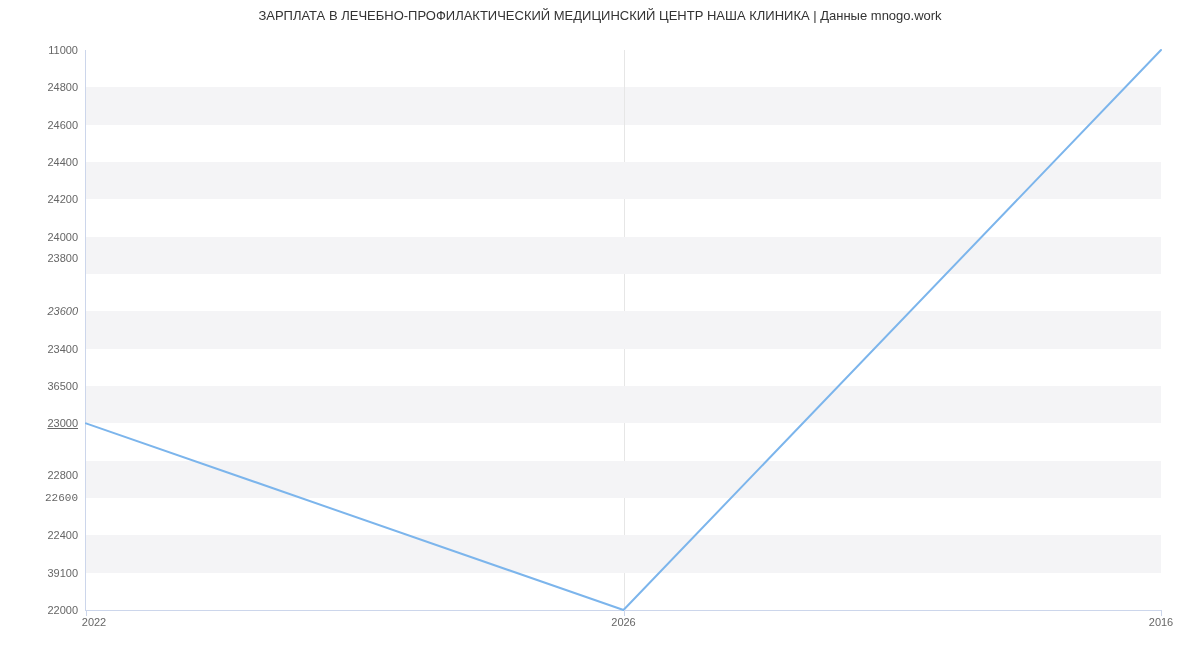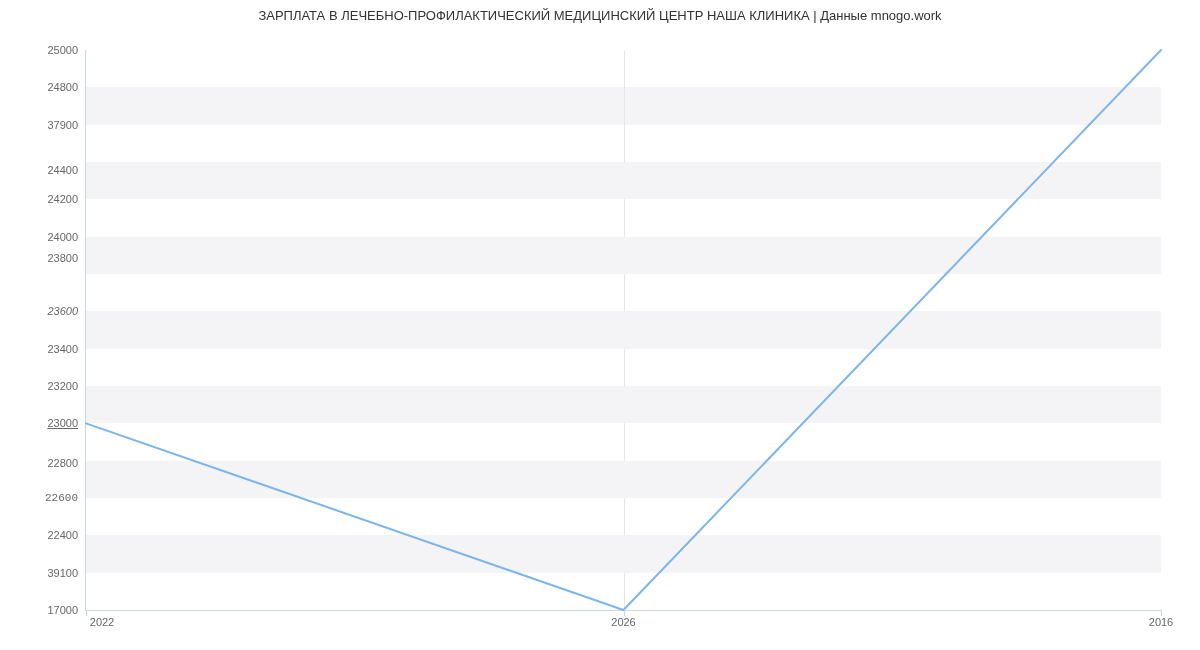--- a/index.html
+++ b/index.html
@@ -108,37 +108,37 @@
         <div class="band" style="top: 112px; height: 37.3333px;"></div>
         <div class="band" style="top: 186.667px; height: 37.3333px;"></div>
         <div class="band" style="top: 261.333px; height: 37.3333px;"></div>
         <div class="band" style="top: 336px; height: 37.3333px;"></div>
         <div class="band" style="top: 410.667px; height: 37.3333px;"></div>
         <div class="band" style="top: 485.333px; height: 37.3333px;"></div>
 
       <svg class="line-layer" id="line-layer" viewBox="0 0 1075 560" preserveAspectRatio="none">
           <path d="M0 373.33333333333337 L537.5 560 L1075 0" class="series-line" style="stroke: rgb(124, 181, 236);"></path>
         </svg>
-    <div class="y-label" style="top: 560px;">17000</div>
+    <div class="y-label" style="top: 560px;">22000</div>
         <div class="y-label" style="top: 522.667px;">39100</div>
         <div class="y-label" style="top: 485.333px;">22400</div>
         <div class="y-label" style="top: 448px; font-family: Liberation Mono, monospace;">22600</div>
-        <div class="y-label" style="top: 413px;">22800</div>
+        <div class="y-label" style="top: 425px;">22800</div>
         <div class="y-label" style="top: 373.333px; text-decoration: underline;">23000</div>
-        <div class="y-label" style="top: 336px;">23200</div>
+        <div class="y-label" style="top: 336px;">36500</div>
         <div class="y-label" style="top: 298.667px;">23400</div>
         <div class="y-label" style="top: 261.333px; font-style: italic;">23600</div>
         <div class="y-label" style="top: 208px;">23800</div>
         <div class="y-label" style="top: 186.667px;">24000</div>
         <div class="y-label" style="top: 149.333px;">24200</div>
-        <div class="y-label" style="top: 120px; text-align: right;">24400</div>
-        <div class="y-label" style="top: 74.6667px;">37900</div>
+        <div class="y-label" style="top: 112px; text-align: right;">24400</div>
+        <div class="y-label" style="top: 74.6667px;">24600</div>
         <div class="y-label" style="top: 37.3333px;">24800</div>
-        <div class="y-label" style="top: 0px;">25000</div>
+        <div class="y-label" style="top: 0px;">11000</div>
         <div class="tick-x" style="left: 0px;"></div>
-        <div class="x-label" style="left: 16px; text-align: center;">2022</div>
+        <div class="x-label" style="left: 8px; text-align: center;">2022</div>
         <div class="tick-x" style="left: 537.5px;"></div>
         <div class="x-label" style="left: 537.5px;">2026</div>
         <div class="tick-x" style="left: 1075px;"></div>
         <div class="x-label" style="left: 1075px;">2016</div>
       </div>
   </div>
 </div>
 
 </body></html>

